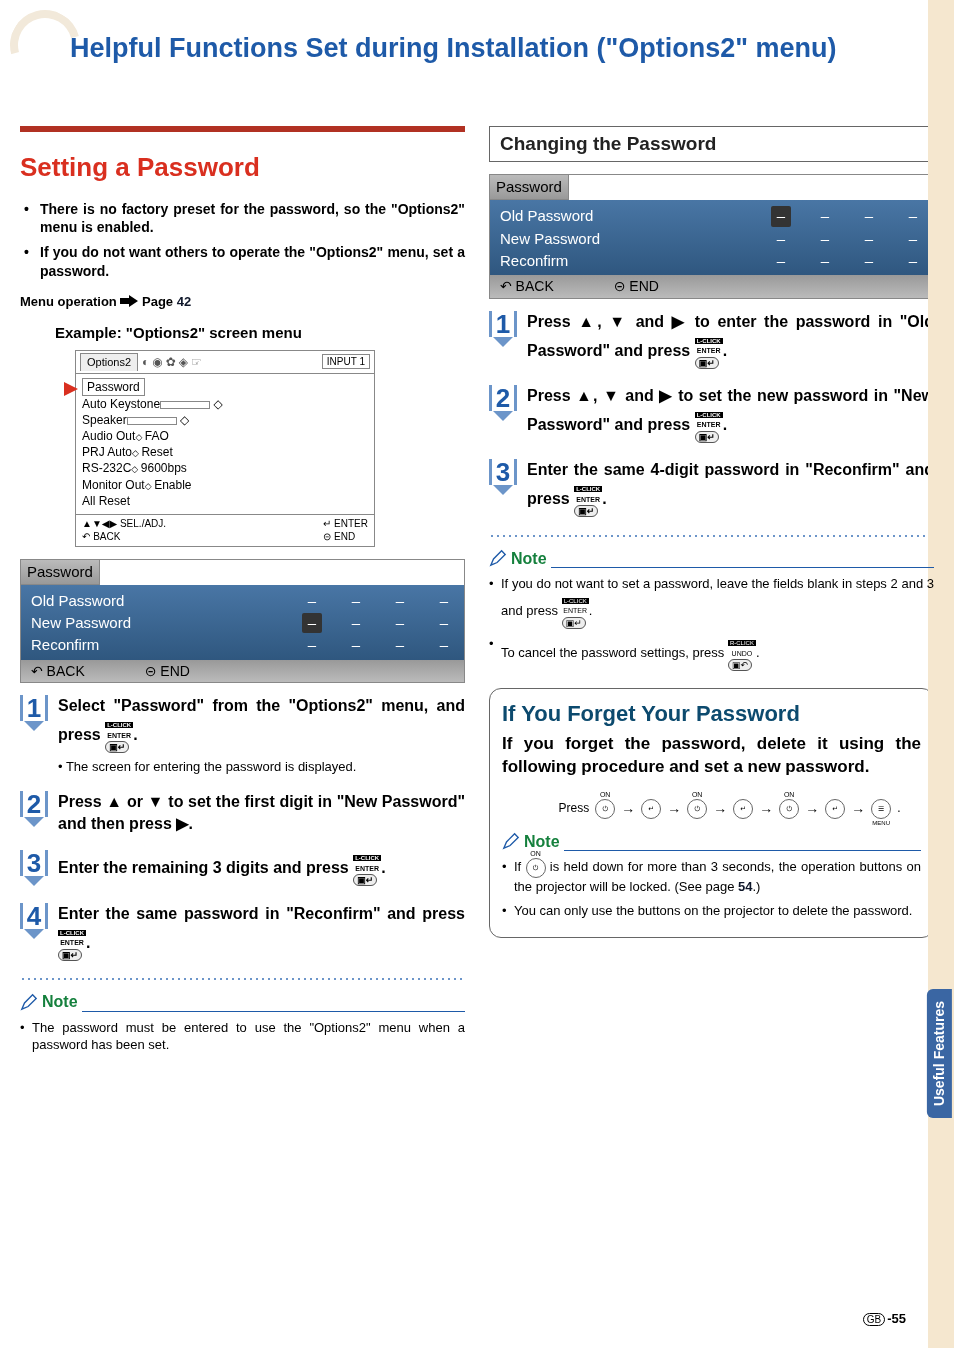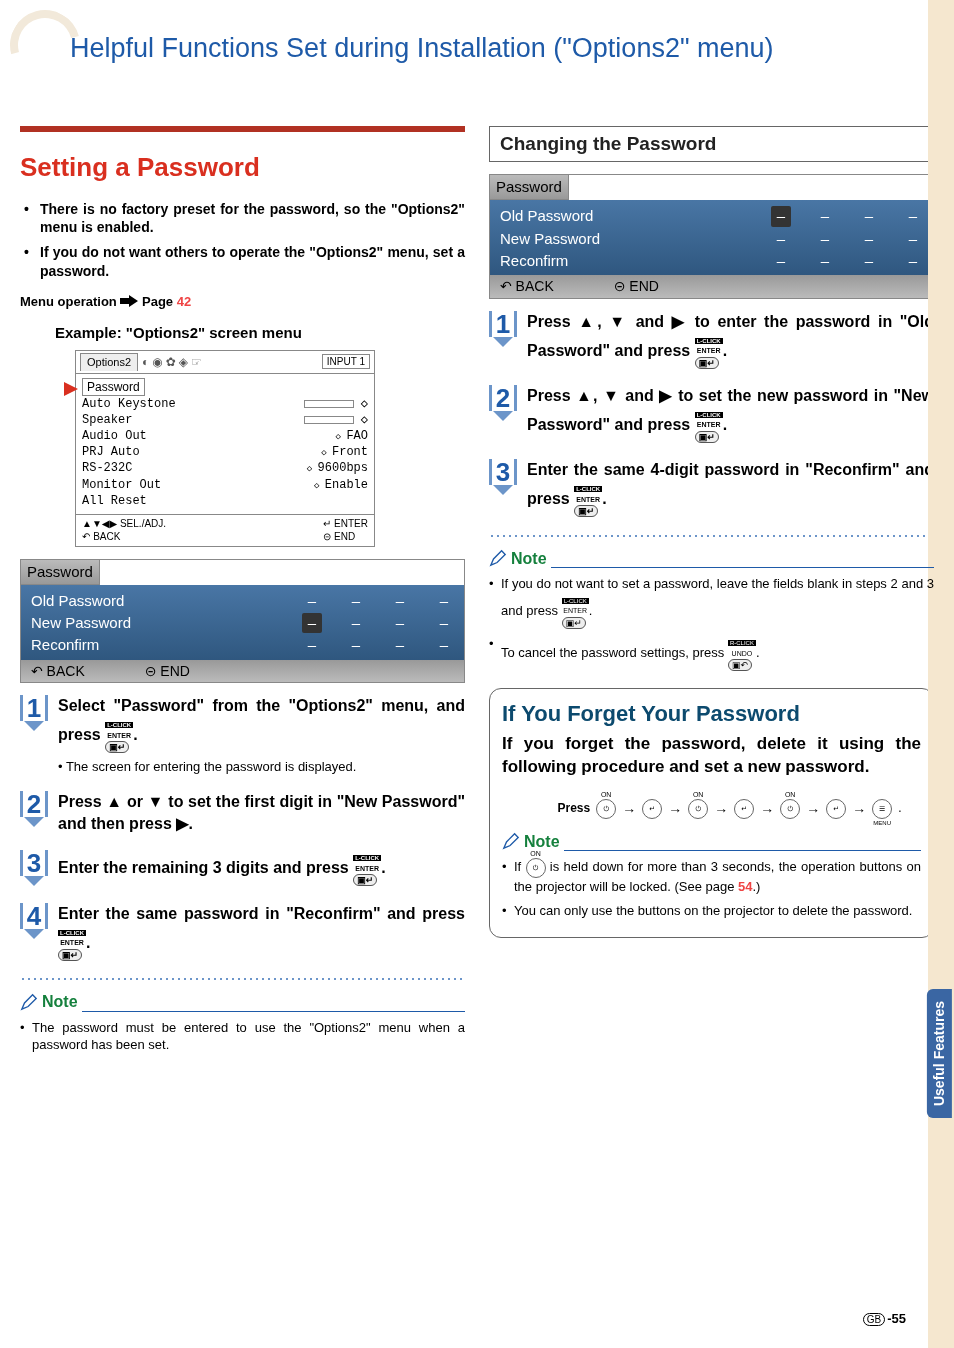--- a/index.html
+++ b/index.html
@@ -31,21 +31,21 @@
     border: 8px solid #f2e9da;
     border-right-color: transparent;
     border-bottom-color: transparent;
     border-radius: 50%;
     transform: rotate(30deg);
     z-index: 0;
   }
   .page-title {
     color: #1e5aa8;
     font-size: 27px;
-    font-weight: normal;
+    font-weight: bold;
     position: relative;
     z-index: 1;
     padding-left: 50px;
   }
   .columns {
     display: flex;
     gap: 24px;
     align-items: flex-start;
   }
   .col { flex: 1 1 50%; }
@@ -78,21 +78,21 @@
   }
   .menu-op {
     margin: 12px 0;
     font-size: 13px;
     font-weight: bold;
   }
   .menu-op .arrow-big {
     display:inline-block;
     vertical-align: middle;
   }
-  .page-ref { color: #ef4444; font-weight: bold; }
+  .page-ref { color: #0f172a; font-weight: bold; }
   .subtitle-bold {
     font-weight: bold;
     font-size: 15px;
     margin: 12px 0 6px 35px;
   }
 
   
   .screen {
     border: 1px solid #888;
     margin: 0 auto 10px 55px;
@@ -118,21 +118,21 @@
   .screen .tab-icons { flex:1; font-size:12px; letter-spacing:3px; color:#555;}
   .screen .input-label {
     border: 1px solid #888;
     padding: 0px 4px;
     font-size: 10px;
   }
   .screen .menu-list { padding: 4px 6px; min-height: 140px;}
   .screen .menu-list .sel {
     border:1px solid #888; padding:0 4px; display:inline-block;
   }
-  .screen .menu-list .row { display:flex; justify-content:space-between;font-family:Liberation Mono, monospace;}
+  .screen .menu-list .row { display:flex; }
   .screen .menu-list .val::before { content:"◇ "; font-size:9px;}
   .screen .menu-list .bar {
     display:inline-block; width:50px; height:8px; border:1px solid #888; vertical-align:middle;
   }
   .screen .footer {
     border-top:1px solid #888;
     padding:2px 6px;
     font-size:10px;
     display:flex; justify-content:space-between;
   }
@@ -319,21 +319,21 @@
     margin-bottom:20px;
     text-align: justify;
   }
   .press-seq {
     display:flex; align-items:center; gap:6px;
     font-size:12px;
     justify-content:center;
     margin-bottom:12px;
     flex-wrap: nowrap;
   }
-  .press-seq .lbl { font-weight:bold;padding-left:36px; }
+  .press-seq .lbl { font-weight:normal;padding-left:36px; }
   .round-btn {
     width:20px; height:20px;
     border:1px solid #666;
     border-radius:50%;
     display:inline-flex;
     align-items:center; justify-content:center;
     font-size:7px;
     position:relative;
   }
   .round-btn.on::before{
@@ -452,21 +452,21 @@
           <div class="row">
               <span>Speaker</span>
               <span><span class="bar"></span> ◇</span>
             </div>
           <div class="row">
               <span>Audio Out</span>
               <span class="val">FAO</span>
             </div>
           <div class="row">
               <span>PRJ Auto</span>
-              <span class="val">Front</span>
+              <span class="val">Reset</span>
             </div>
           <div class="row">
               <span>RS-232C</span>
               <span class="val">9600bps</span>
             </div>
           <div class="row">
               <span>Monitor Out</span>
               <span class="val">Enable</span>
             </div>
           <div class="row">

